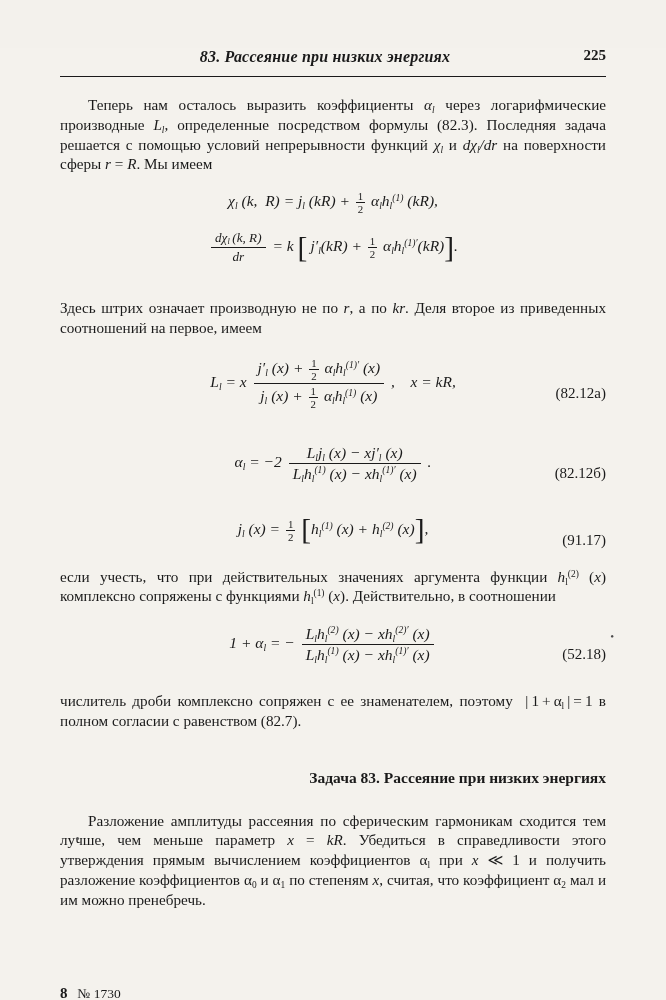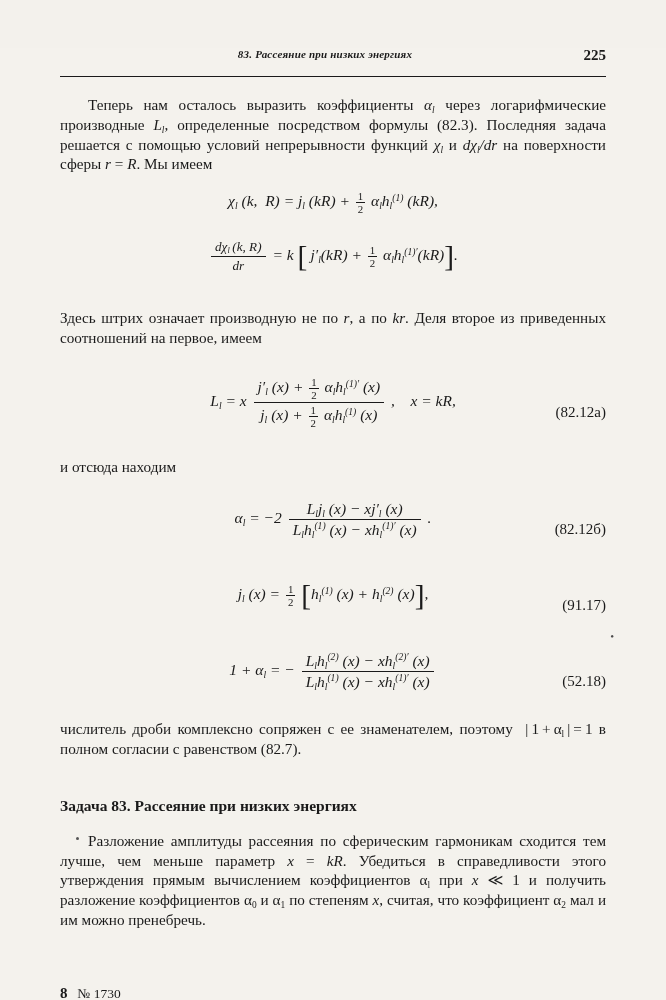--- a/index.html
+++ b/index.html
@@ -28,41 +28,41 @@
     margin-top: 48px;
     height: 22px;
   }
   .header .title {
     position: absolute;
     left: 0;
     right: 16px;
     text-align: center;
     font-style: italic;
     font-weight: bold;
-    font-size: 11px;
+    font-size: 16px;
     letter-spacing: 0.2px;
   }
   .header .pageno {
     position: absolute;
     right: 0;
     top: -1px;
     font-size: 15px;
     font-weight: bold;
   }
   .rule {
     border-bottom: 1.6px solid #1a1a1a;
     margin-top: 6px;
     margin-bottom: 18px;
   }
   
   p.body {
     font-size: 15.2px;
     line-height: 1.30;
     text-align: justify;
-    margin: 0 0 0 0;
+    margin: 8px 0 0 0;
     hyphens: none;
   }
   p.indent { text-indent: 28px; }
   .gap-s { height: 12px; }
   .gap-m { height: 16px; }
   .gap-l { height: 22px; }
 
   i { font-style: italic; }
 
   
@@ -89,21 +89,21 @@
     font-size: 0.62em;
     line-height: 0;
   }
   sub { vertical-align: -0.28em; }
   sup { vertical-align: 0.58em; }
 
   .frac {
     display: inline-block;
     vertical-align: middle;
     text-align: center;
-    margin: 12px 3px;
+    margin: 3px 3px;
   }
   .frac .num {
     display: block;
     padding: 0 4px 1px 4px;
     border-bottom: 1.1px solid #1a1a1a;
     white-space: nowrap;
   }
   .frac .den {
     display: block;
     padding: 1px 4px 0 4px;
@@ -132,21 +132,21 @@
     font-size: 1.9em;
     font-style: normal;
     vertical-align: middle;
     line-height: 0.8;
     font-weight: 300;
   }
   .sm { font-size: 0.85em; }
 
   
   h2.section {
-    text-align: left;
+    text-align: right;
     font-size: 15.5px;
     font-weight: bold;
     margin: 0;
     padding: 0;
   }
   
   .footer {
     position: absolute;
     left: 60px;
     bottom: 46px;
@@ -229,21 +229,20 @@
           <span class="half"><span class="num">1</span><span class="den">2</span></span>
           α<sub>l</sub><i>h</i><sub>l</sub><sup>(1)</sup> (<i>x</i>)</span>
       </span>
       ,&nbsp;&nbsp;&nbsp; <i>x</i> = <i>kR</i>,
     </span>
     <span class="eq-num">(82.12а)</span>
   </div>
 
   <div class="gap-m"></div>
 
-  <p class="body">и отсюда находим</p>
 
   <div class="gap-s"></div>
 
   <div class="eq-row">
     <span class="eq">
       α<sub>l</sub> = −2
       <span class="frac">
         <span class="num"><i>L<sub>l</sub>j<sub>l</sub></i> (<i>x</i>) − <i>xj′<sub>l</sub></i> (<i>x</i>)</span>
         <span class="den"><i>L<sub>l</sub>h</i><sub>l</sub><sup>(1)</sup> (<i>x</i>) − <i>xh</i><sub>l</sub><sup>(1)′</sup> (<i>x</i>)</span>
       </span> .
@@ -260,20 +259,23 @@
     <span class="eq">
       <i>j<sub>l</sub></i> (<i>x</i>) =
       <span class="half"><span class="num">1</span><span class="den">2</span></span>
       <span class="bigbr">[</span><i>h</i><sub>l</sub><sup>(1)</sup> (<i>x</i>) + <i>h</i><sub>l</sub><sup>(2)</sup> (<i>x</i>)<span class="bigbr">]</span>,
     </span>
     <span class="eq-num">(91.17)</span>
   </div>
 
   <div class="gap-m"></div>
 
+  <p class="body">
+    если учесть, что при действительных значениях аргумента функции <i>h</i><sub>l</sub><sup>(2)</sup> (<i>x</i>) комплексно сопряжены с функциями <i>h</i><sub>l</sub><sup>(1)</sup> (<i>x</i>). Действительно, в соотношении
+  </p>
 
   <div class="gap-m"></div>
 
   <div class="eq-row">
     <span class="eq">
       1 + α<sub>l</sub> = −
       <span class="frac">
         <span class="num"><i>L<sub>l</sub>h</i><sub>l</sub><sup>(2)</sup> (<i>x</i>) − <i>xh</i><sub>l</sub><sup>(2)′</sup> (<i>x</i>)</span>
         <span class="den"><i>L<sub>l</sub>h</i><sub>l</sub><sup>(1)</sup> (<i>x</i>) − <i>xh</i><sub>l</sub><sup>(1)′</sup> (<i>x</i>)</span>
       </span>

